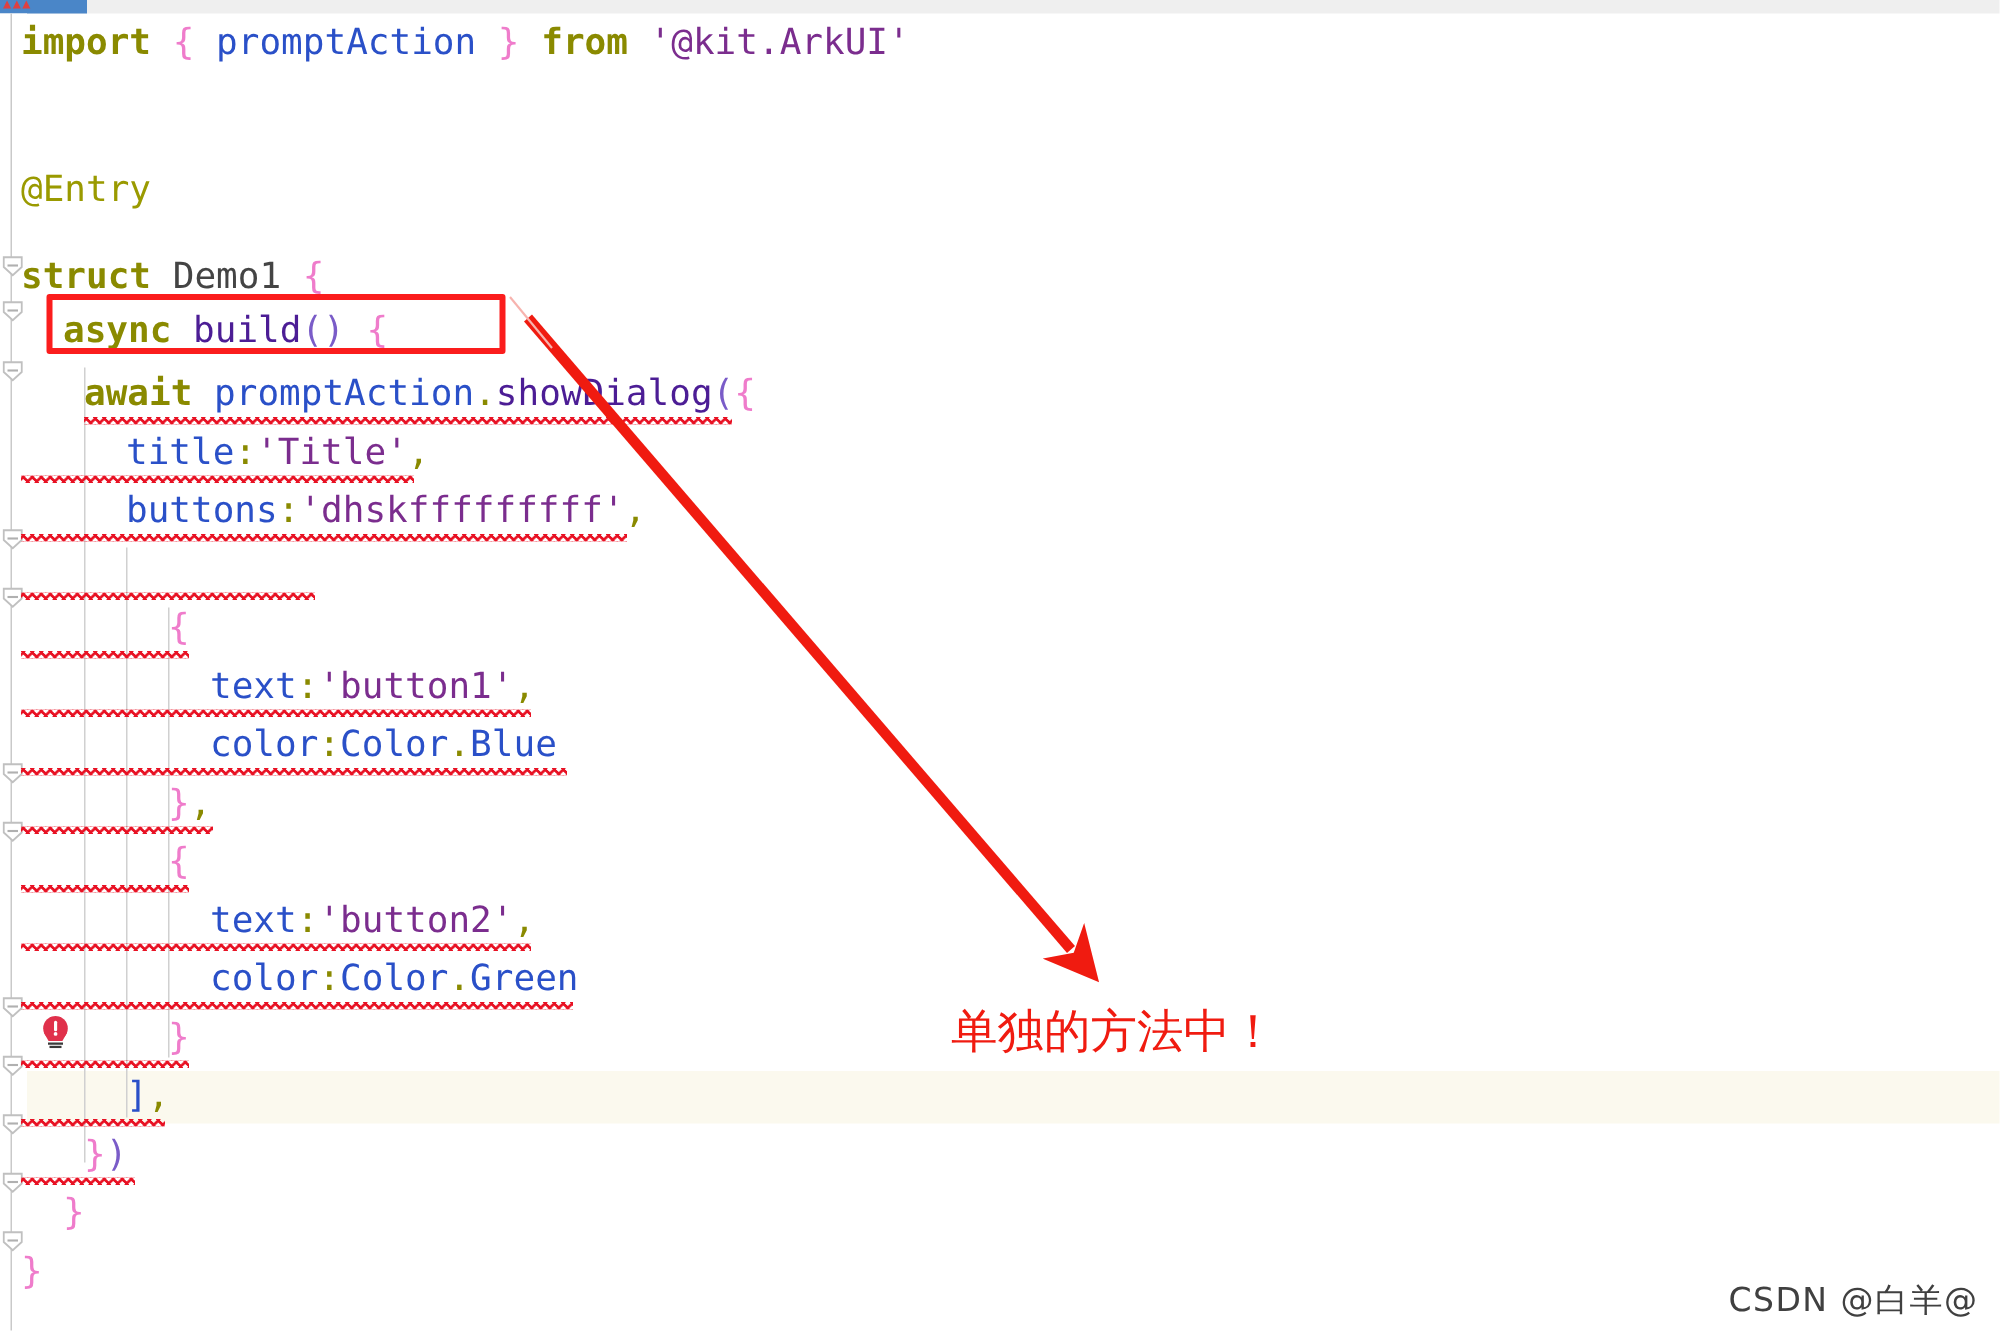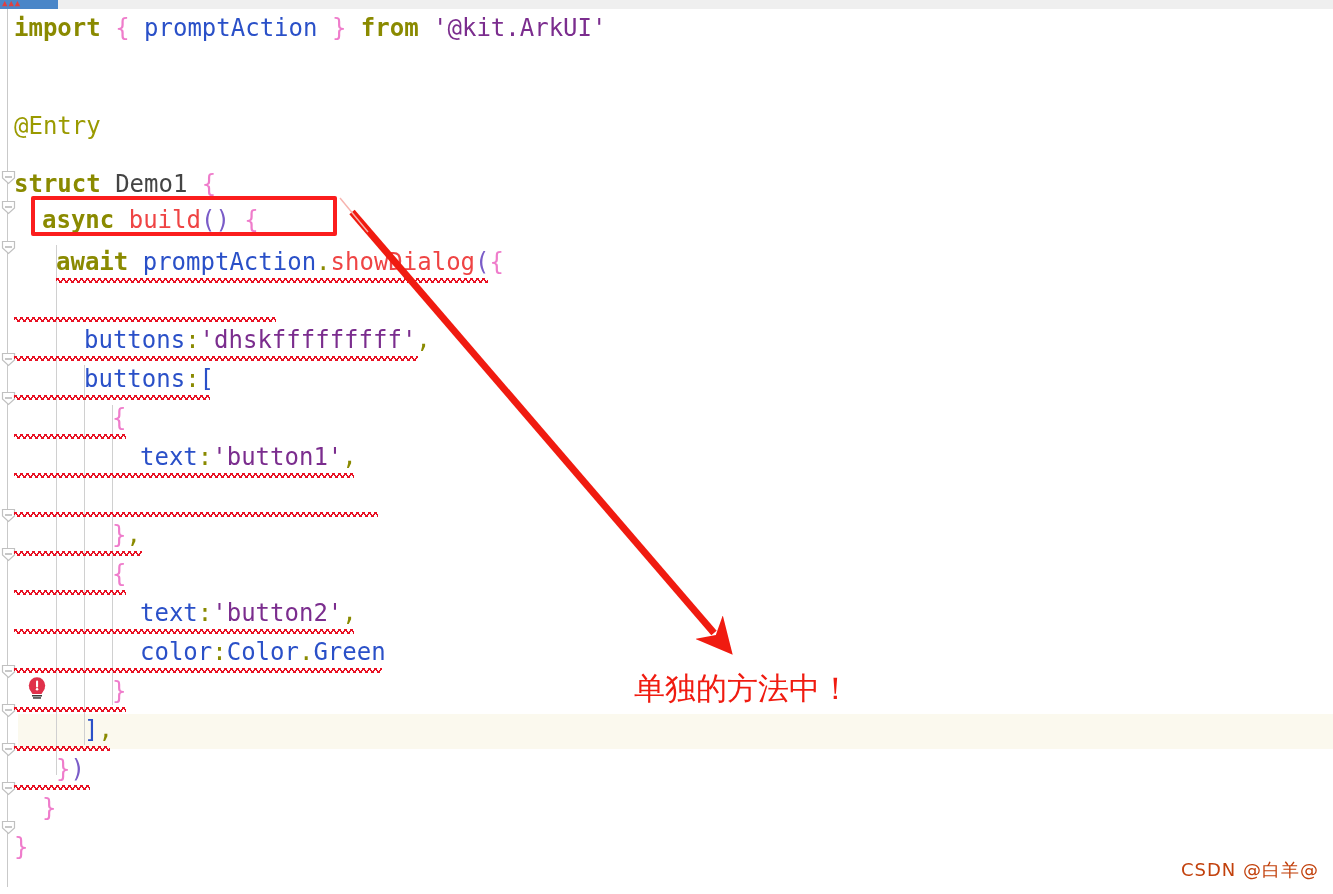--- a/index.html
+++ b/index.html
@@ -100,21 +100,21 @@
     font-family: "DejaVu Sans Mono", "Liberation Mono", monospace;
     letter-spacing: 0px;
   }
   .tok { }
   .kw      { color: #8a8a00; font-weight: bold; }   
   .brace   { color: #ef7ccb; }                       
   .ident   { color: #2a50c8; }                       
   .str     { color: #7b2d8e; }                       
   .deco    { color: #9a9a00; }                       
   .type    { color: #444444; }                       
-  .fn      { color: #ef4444; }                       
+  .fn      { color: #4c1d95; }                       
   .paren   { color: #7a5cc8; }                       
   .bracket { color: #2a50c8; }                       
   .punc    { color: #8a8a00; }                       
   .dot     { color: #8a8a00; }
   .plain   { color: #1f1f1f; }
 
   
   .squiggle {
     position: absolute;
     height: 5px;
@@ -157,22 +157,22 @@
     line-height: 41px;
     font-family: "DejaVu Sans", "Liberation Sans", sans-serif;
     font-weight: 400;
   }
 
   
   #watermark {
     position: absolute;
     right: 14px;
     bottom: 12px;
-    color: #c2410c;
-    font-size: 18px;
+    color: #404040;
+    font-size: 22px;
     font-family: "DejaVu Sans", "Liberation Sans", sans-serif;
     letter-spacing: 1px;
   }
 </style>
 </head>
 <body>
 
 <div id="top-strip" style="background: rgb(239, 239, 239);">
   <div id="top-strip-fill" style="background: rgb(74, 134, 200);"></div>
   <div id="top-strip-marks">▲▲▲</div>
@@ -274,24 +274,25 @@
     <div class="indent-guide" style="left: 112px; top: 405px; height: 300px;"></div>
   </div>
 
 <div id="code">
     <div class="line" style="top: 0px; left: 14px;"><span class="tok kw">import</span><span class="tok plain"> </span><span class="tok brace">{</span><span class="tok plain"> </span><span class="tok ident">promptAction</span><span class="tok plain"> </span><span class="tok brace">}</span><span class="tok plain"> </span><span class="tok kw">from</span><span class="tok plain"> </span><span class="tok str">'@kit.ArkUI'</span></div>
     <div class="line" style="top: 39px; left: 14px;"></div>
     <div class="line" style="top: 78px; left: 14px; margin-top: 20px;"><span class="tok deco">@Entry</span></div>
     <div class="line" style="top: 156px; left: 14px;"><span class="tok kw">struct</span><span class="tok plain"> </span><span class="tok type">Demo1</span><span class="tok plain"> </span><span class="tok brace">{</span></div>
     <div class="line" style="top: 192px; left: 42px;"><span class="tok kw">async</span><span class="tok plain"> </span><span class="tok fn">build</span><span class="tok paren">()</span><span class="tok plain"> </span><span class="tok brace">{</span></div>
     <div class="line" style="top: 234px; left: 56px;"><span class="tok kw">await</span><span class="tok plain"> </span><span class="tok ident">promptAction</span><span class="tok dot">.</span><span class="tok fn">showDialog</span><span class="tok paren">(</span><span class="tok brace">{</span></div>
+    <div class="line" style="top: 273px; left: 84px;"><span class="tok ident">title</span><span class="tok punc">:</span><span class="tok str">'Title'</span><span class="tok punc">,</span></div>
     <div class="line" style="top: 312px; left: 84px;"><span class="tok ident">buttons</span><span class="tok punc">:</span><span class="tok str">'dhskfffffffff'</span><span class="tok punc">,</span></div>
-    <div class="line" style="top: 351px; left: 84px;"><span class="tok ident">buttons</span><span class="tok punc">:</span><span class="tok bracket">[</span></div>
     <div class="line" style="top: 390px; left: 112px;"><span class="tok brace">{</span></div>
     <div class="line" style="top: 429px; left: 140px;"><span class="tok ident">text</span><span class="tok punc">:</span><span class="tok str">'button1'</span><span class="tok punc">,</span></div>
+    <div class="line" style="top: 468px; left: 140px;"><span class="tok ident">color</span><span class="tok punc">:</span><span class="tok ident">Color</span><span class="tok dot">.</span><span class="tok ident">Blue</span></div>
     <div class="line" style="top: 507px; left: 112px;"><span class="tok brace">}</span><span class="tok punc">,</span></div>
     <div class="line" style="top: 546px; left: 112px;"><span class="tok brace">{</span></div>
     <div class="line" style="top: 585px; left: 140px;"><span class="tok ident">text</span><span class="tok punc">:</span><span class="tok str">'button2'</span><span class="tok punc">,</span></div>
     <div class="line" style="top: 624px; left: 140px;"><span class="tok ident">color</span><span class="tok punc">:</span><span class="tok ident">Color</span><span class="tok dot">.</span><span class="tok ident">Green</span></div>
     <div class="line" style="top: 663px; left: 112px;"><span class="tok brace">}</span></div>
     <div class="line" style="top: 702px; left: 84px;"><span class="tok bracket">]</span><span class="tok punc">,</span></div>
     <div class="line" style="top: 741px; left: 56px;"><span class="tok brace">}</span><span class="tok paren">)</span></div>
     <div class="line" style="top: 780px; left: 42px;"><span class="tok brace">}</span></div>
     <div class="line" style="top: 819px; left: 14px;"><span class="tok brace">}</span></div>
   </div>

